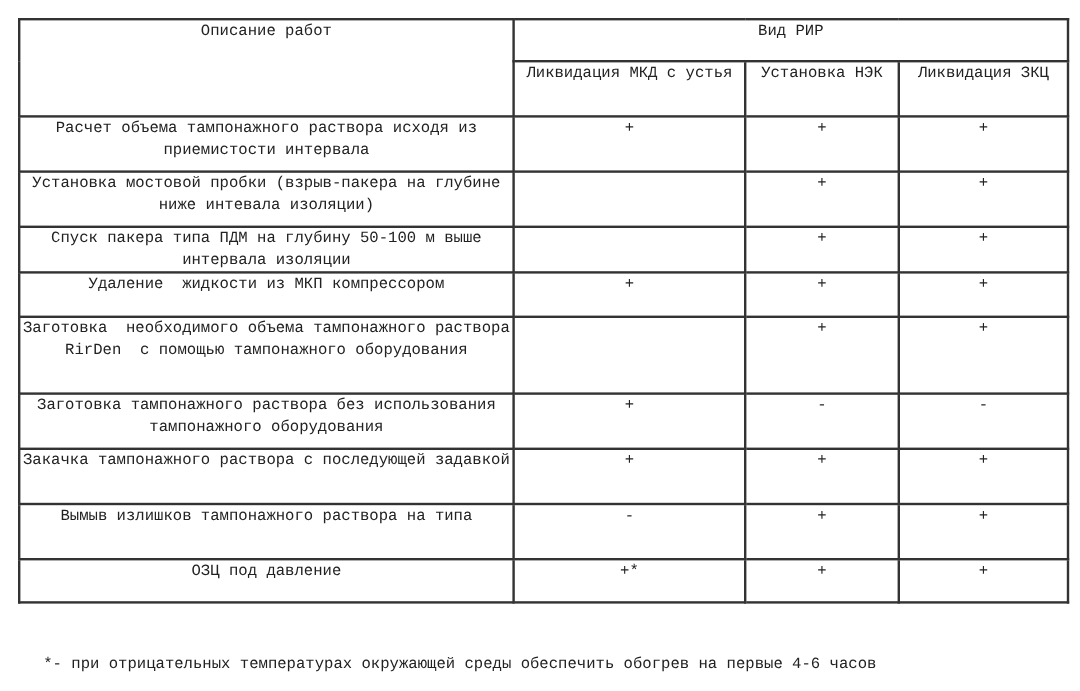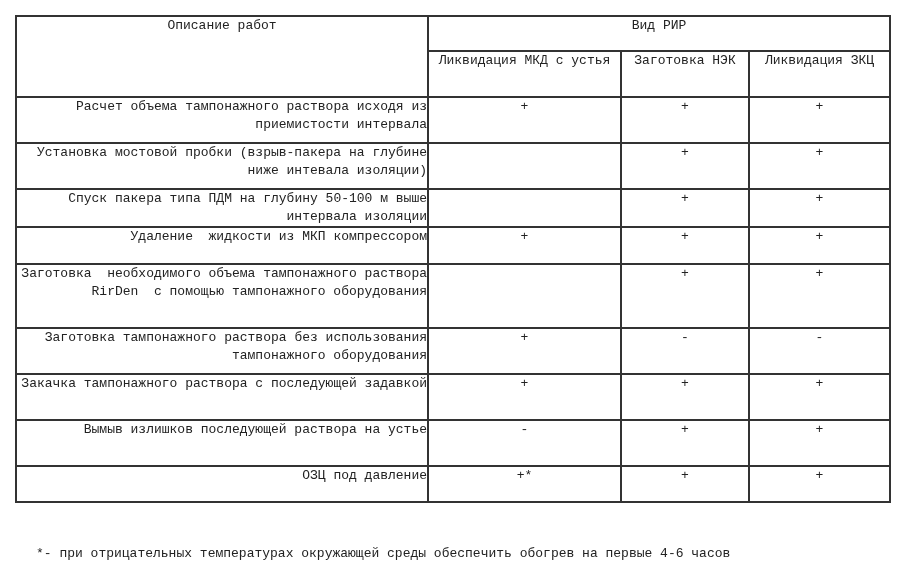--- a/index.html
+++ b/index.html
@@ -41,21 +41,21 @@
     padding-top: 6px;
     box-sizing: border-box;
   }
   th.sub-head {
     text-align: center;
     height: 46px;
     padding-top: 5px;
     box-sizing: border-box;
   }
   td.desc {
-    text-align: right;
+    text-align: center;
     padding: 4px 8px 0 8px;
   }
   td.mark {
     text-align: center;
     padding-top: 4px;
   }
   .footnote {
     position: absolute;
     left: 36px;
     top: 545px;
@@ -74,21 +74,21 @@
     <col style="width:128px">
     <col style="width:141px">
   </colgroup>
   <thead>
     <tr>
       <th class="desc-head" rowspan="2">Описание работ</th>
       <th class="group-head" colspan="3">Вид РИР</th>
     </tr>
     <tr>
       <th class="sub-head">Ликвидация МКД с устья</th>
-      <th class="sub-head">Заготовка НЭК</th>
+      <th class="sub-head">Установка НЭК</th>
       <th class="sub-head">Ликвидация ЗКЦ</th>
     </tr>
   </thead>
   <tbody>
     <tr style="height:46px">
       <td class="desc">Расчет объема тампонажного раствора исходя из приемистости интервала</td>
       <td class="mark">+</td>
       <td class="mark">+</td>
       <td class="mark">+</td>
     </tr>
@@ -122,21 +122,21 @@
       <td class="mark">-</td>
       <td class="mark">-</td>
     </tr>
     <tr style="height:46px">
       <td class="desc">Закачка тампонажного раствора с последующей задавкой</td>
       <td class="mark">+</td>
       <td class="mark">+</td>
       <td class="mark">+</td>
     </tr>
     <tr style="height:46px">
-      <td class="desc">Вымыв излишков последующей раствора на устье</td>
+      <td class="desc">Вымыв излишков тампонажного раствора на типа</td>
       <td class="mark">-</td>
       <td class="mark">+</td>
       <td class="mark">+</td>
     </tr>
     <tr style="height:36px">
       <td class="desc">ОЗЦ под давление</td>
       <td class="mark">+*</td>
       <td class="mark">+</td>
       <td class="mark">+</td>
     </tr>

